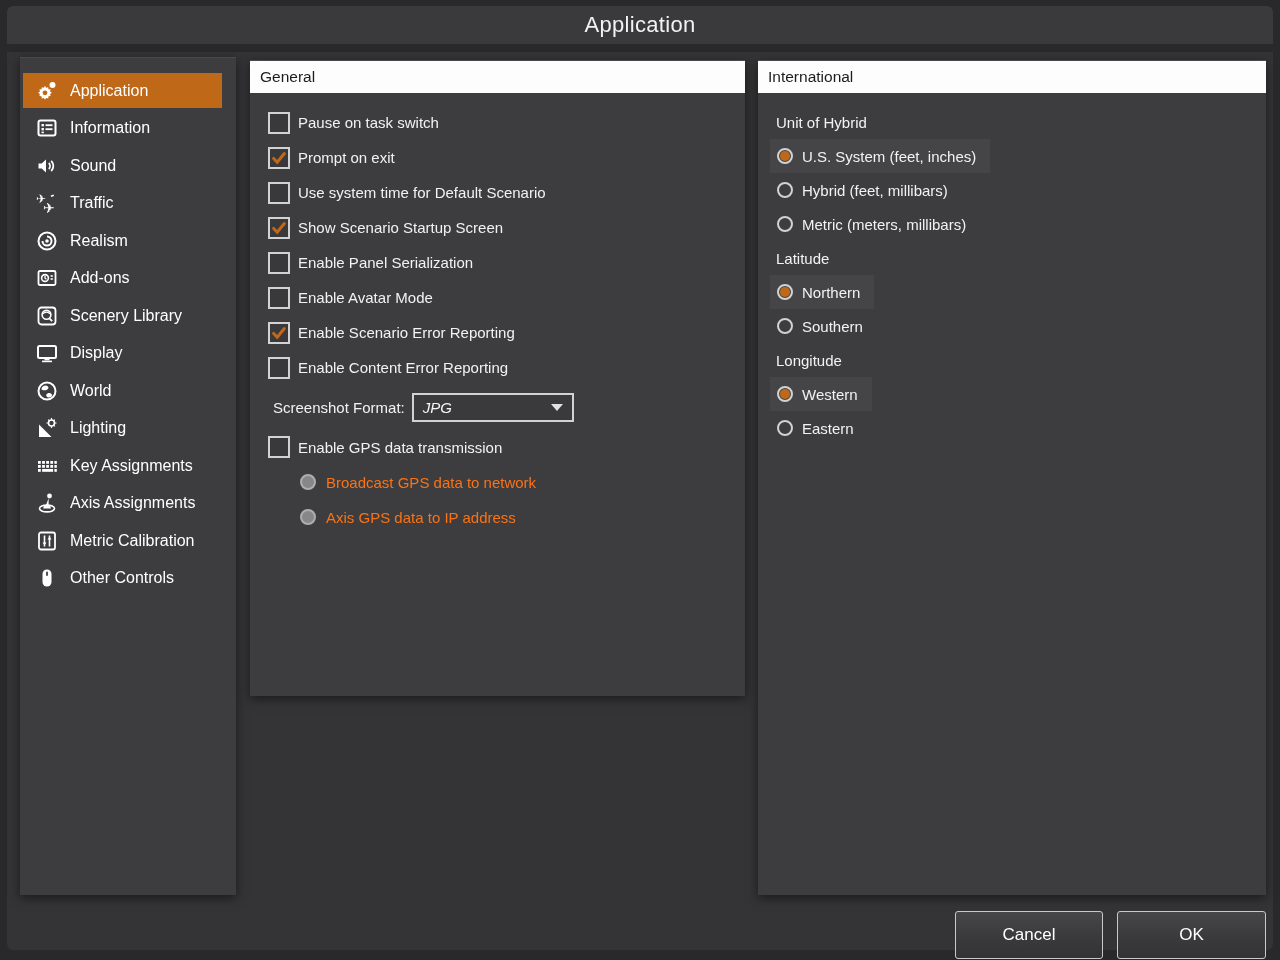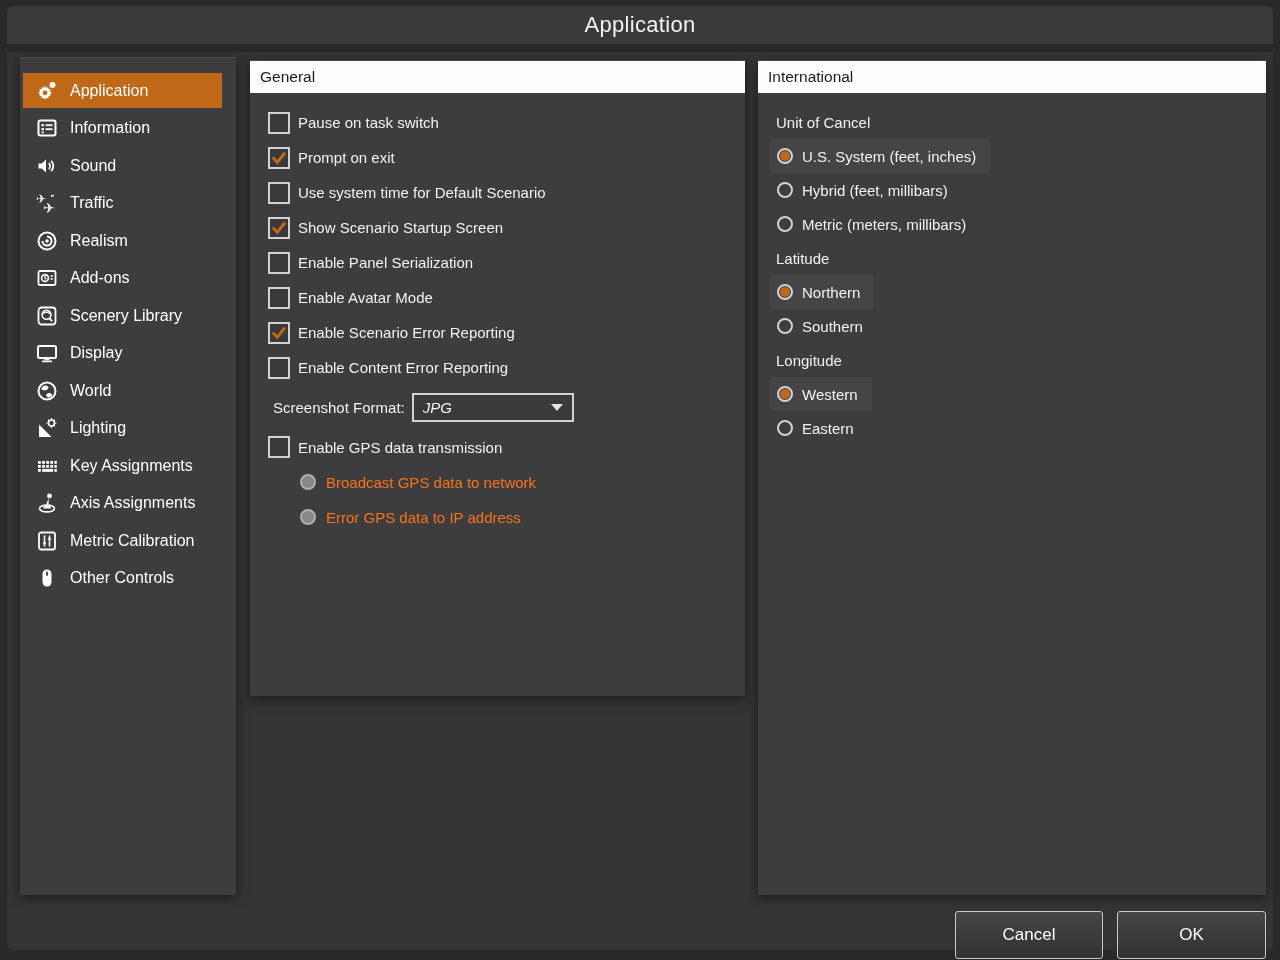--- a/index.html
+++ b/index.html
@@ -329,32 +329,32 @@
       <div class="radio-row indent disabled">
         <span class="radio">
             <span class="dot"></span>
           </span>
         <span class="lbl">Broadcast GPS data to network</span>
       </div>
       <div class="radio-row indent disabled">
         <span class="radio">
             <span class="dot"></span>
           </span>
-        <span class="lbl">Error GPS data to IP address</span>
+        <span class="lbl">Axis GPS data to IP address</span>
       </div>
     </div>
 
   </div>
 </section>
 
 <section class="panel panel-right">
   <header class="panel-header">International</header>
   <div class="intl-body">
 
-    <div class="group-label">Unit of Cancel</div>
+    <div class="group-label">Unit of Hybrid</div>
     <div class="intl-radio-wrap"><div class="intl-radio radio-row selected">
       <span class="radio">
             <span class="dot"></span>
           </span>
       <span class="lbl">U.S. System (feet, inches)</span>
     </div></div>
     <div class="intl-radio-wrap"><div class="intl-radio radio-row">
       <span class="radio">
             <span class="dot"></span>
           </span>

